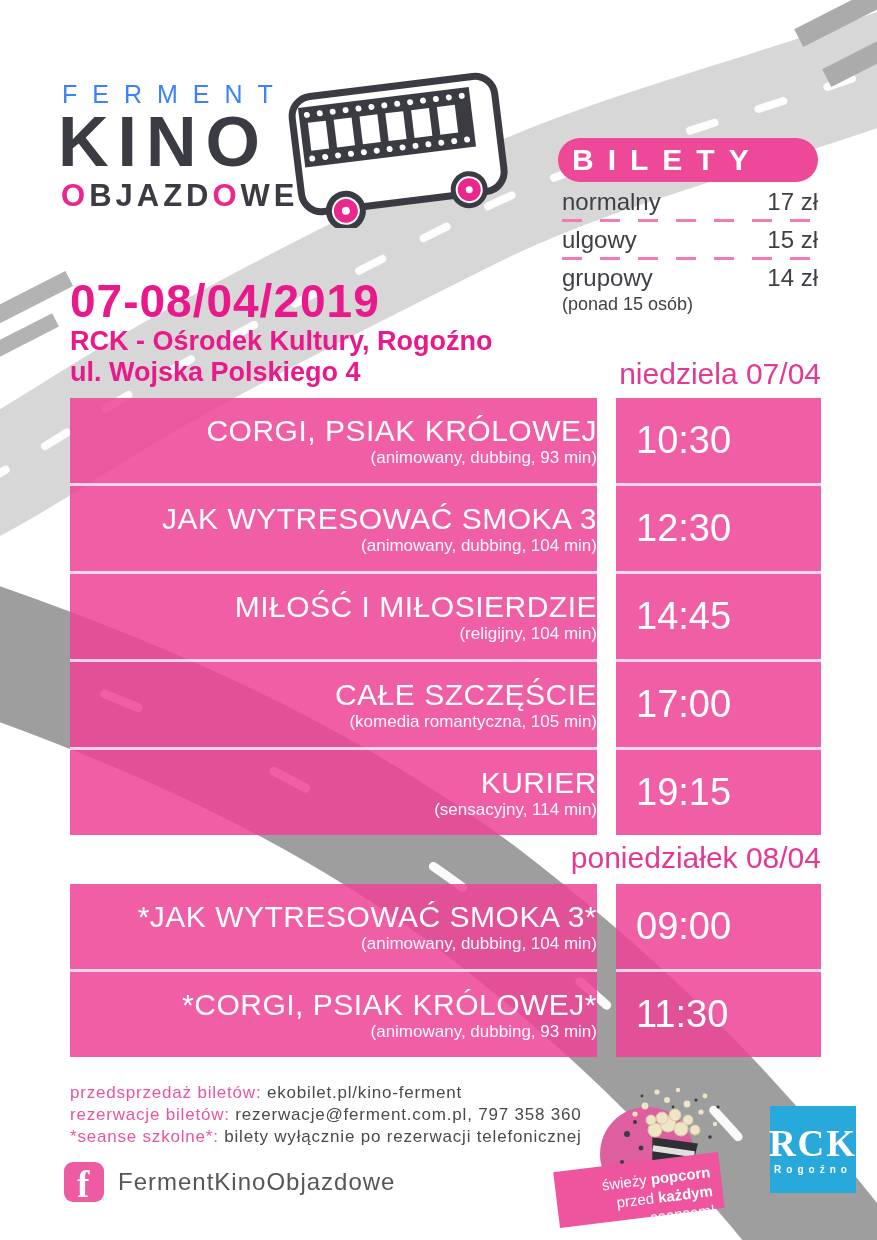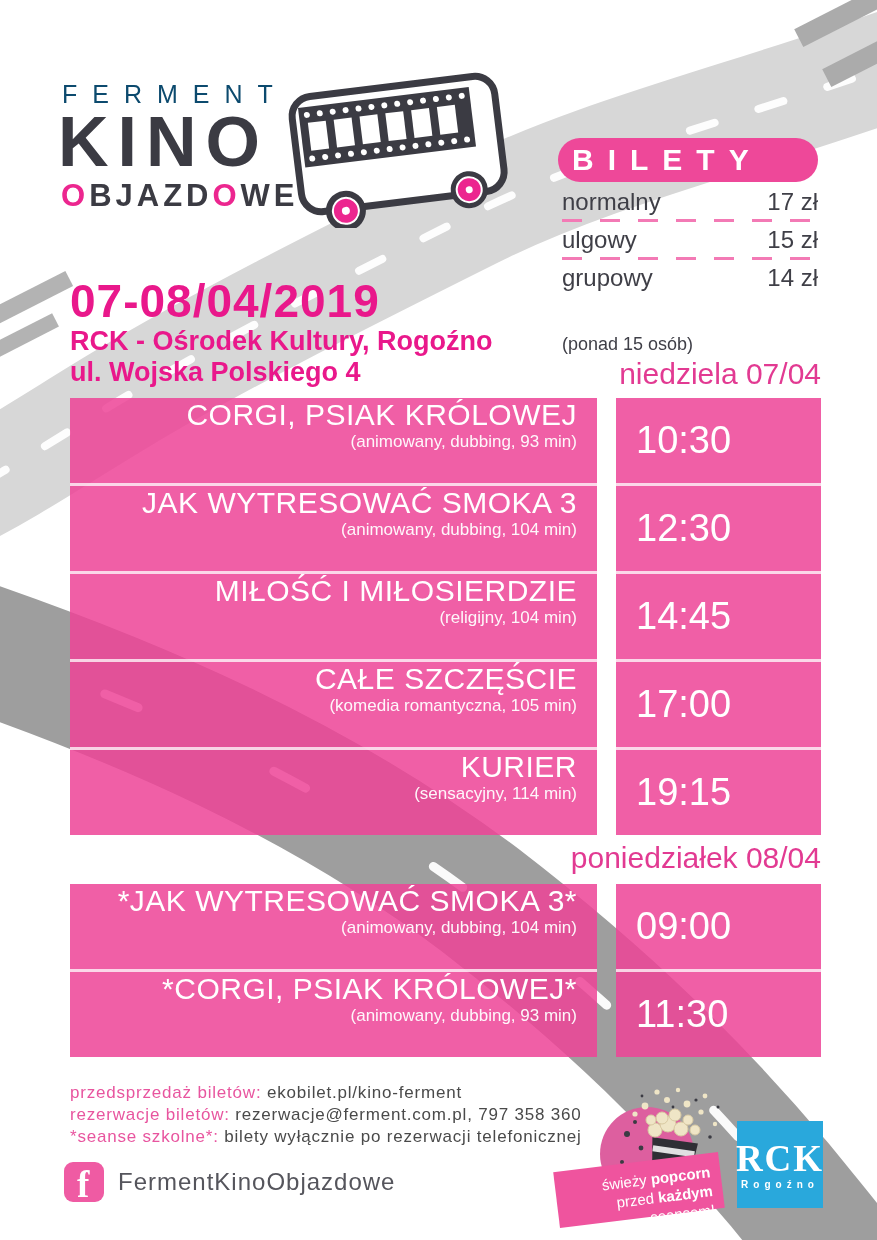--- a/index.html
+++ b/index.html
@@ -7,34 +7,34 @@
     position:relative;width:877px;height:1240px;background:#ffffff;
     overflow:hidden;font-family:"Liberation Sans",sans-serif;
     margin:0 auto;
   }
   .abs{position:absolute;}
   
   #roads{position:absolute;left:0;top:0;width:877px;height:1240px;z-index:0;}
   .layer{position:absolute;z-index:1;}
 
   
-  .logo-ferment{left:62px;top:80px;font-size:25px;letter-spacing:15px;color:#0c4a6e;font-weight:400;}
+  .logo-ferment{left:62px;top:80px;font-size:25px;letter-spacing:15px;color:#3b82f6;font-weight:400;}
   .logo-kino{left:58px;top:102px;font-size:70px;font-weight:700;letter-spacing:9px;color:#3b3b43;}
   .logo-objazdowe{left:61px;top:178px;font-size:31px;font-weight:700;letter-spacing:4px;color:#3b3b43;text-align:right;}
   .logo-objazdowe .pink-o{color:#ec268f;}
 
   
   .bilety-box{left:558px;top:138px;width:260px;height:44px;background:#ee4899;color:#fff;
     display:flex;align-items:center;padding-left:14px;box-sizing:border-box;
     font-size:30px;font-weight:700;letter-spacing:14px;border-radius:22px;}
   .prices{left:562px;top:187px;width:256px;color:#3f3f47;}
   .price-row{display:flex;justify-content:space-between;font-size:24px;line-height:30px;}
   .dash-line{height:3px;margin:2px 0 3px 0;
     background:repeating-linear-gradient(90deg,#f37ab5 0 20px,transparent 20px 38px);}
-  .price-note{font-size:18px;line-height:22px;color:#3f3f47;margin-top:40px;}
+  .price-note{font-size:18px;line-height:22px;color:#3f3f47;}
 
   
   .event{left:70px;top:276px;color:#e9188b;}
   .event-date{font-size:46px;font-weight:700;letter-spacing:1px;line-height:50px;}
   .event-venue,.event-address{font-size:27px;font-weight:700;line-height:31px;}
 
   
   .day-label{left:70px;width:751px;text-align:right;font-size:30px;color:#e23a92;}
   .day-label.sun{top:357px;}
   .day-label.mon{top:841px;}
@@ -42,22 +42,22 @@
   
   .schedule{left:70px;width:751px;display:flex;gap:19px;}
   .schedule.sun{top:398px;}
   .schedule.mon{top:884px;border-radius:23px;}
   .col{display:flex;flex-direction:column;}
   .col.titles{width:527px;}
   .col.times{width:205px;}
   .cell{box-sizing:border-box;height:88px;background:rgba(237,67,150,0.85);
     border-bottom:3px solid rgba(255,255,255,0.75);}
   .cell:last-child{height:85px;border-bottom:none;}
-  .title-cell{display:flex;flex-direction:column;align-items:flex-end;
-    padding-right:20px;color:#fff;}
+  .title-cell{display:flex;flex-direction:column;justify-content:center;align-items:flex-end;
+    padding-right:0;color:#fff;}
   .show-title{font-size:30px;letter-spacing:0.5px;line-height:33px;white-space:nowrap;}
   .show-details{font-size:17px;line-height:21px;opacity:0.95;}
   .time-cell{display:flex;align-items:center;padding-left:20px;color:#fff;font-size:38px;}
 
   
   .footer{left:70px;top:1082px;font-size:17px;line-height:22px;letter-spacing:0.8px;}
   .footer .lbl{color:#e8559f;}
   .footer .val{color:#4a4a4a;}
   .fb-row{left:64px;top:1162px;display:flex;align-items:center;gap:14px;}
   .fb-icon{width:40px;height:40px;border-radius:9px;background:#ef5ba3;position:relative;overflow:hidden;}
@@ -65,22 +65,22 @@
     font-family:"Liberation Serif",serif;}
   .fb-handle{font-size:24px;color:#55555c;letter-spacing:1px;text-align:right;}
 
   
   .ribbon{left:556px;top:1162px;width:166px;height:56px;background:#ef549e;color:#fff;
     transform:rotate(-7deg);box-sizing:border-box;padding:9px 10px 0 0;text-align:right;
     font-size:15px;line-height:19px;}
   .ribbon b{font-weight:700;}
 
   
-  .rck{left:737px;top:1106px;width:86px;height:87px;background:#29a8dc;color:#fff;
-    display:flex;flex-direction:column;align-items:center;justify-content:center;box-sizing:border-box;margin-top:15px;}
+  .rck{left:770px;top:1106px;width:86px;height:87px;background:#29a8dc;color:#fff;
+    display:flex;flex-direction:column;align-items:center;justify-content:center;box-sizing:border-box;}
   .rck .rck-main{font-family:"Liberation Serif",serif;font-weight:700;font-size:37px;
     letter-spacing:2px;line-height:38px;}
   .rck .rck-sub{font-size:10px;font-weight:700;letter-spacing:5px;margin-top:1px;}
 
   .popcorn-svg{left:575px;top:1082px;}
   .bus-svg{left:278px;top:58px;}
 </style>
 </head>
 <body>
 

